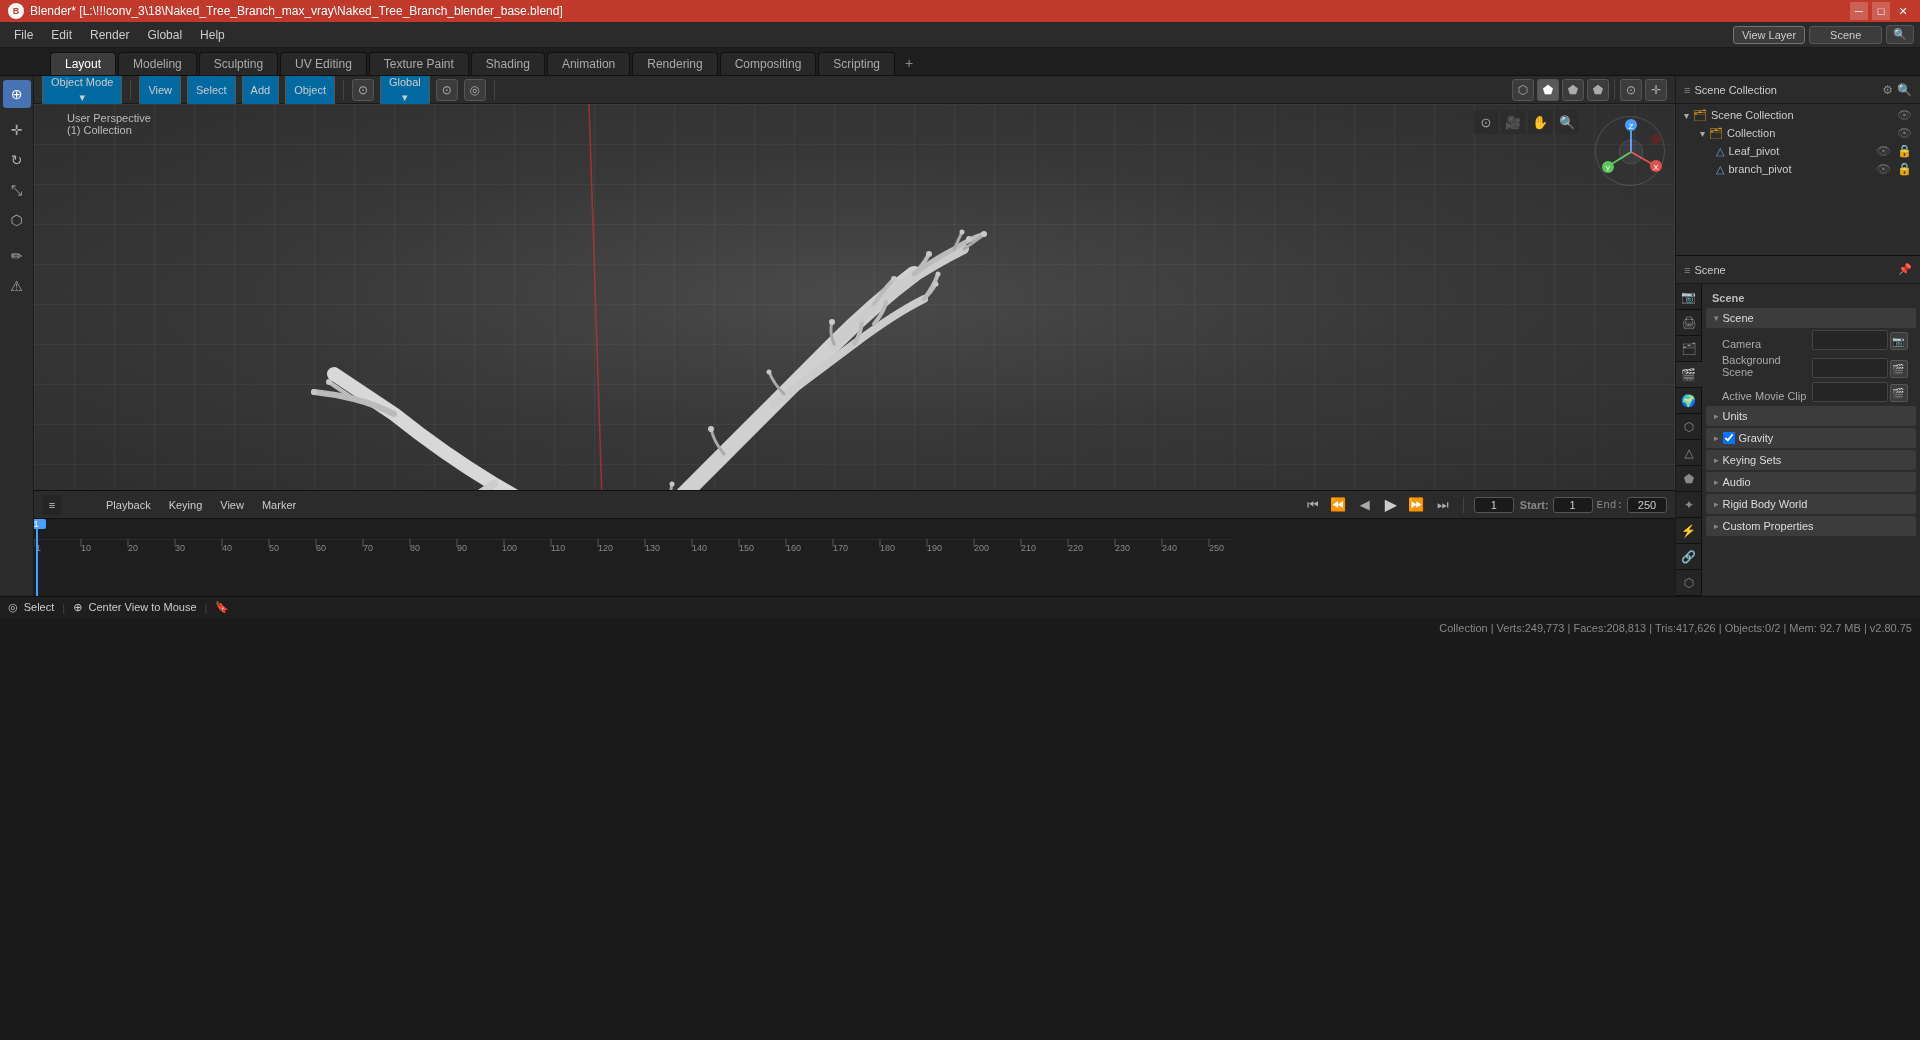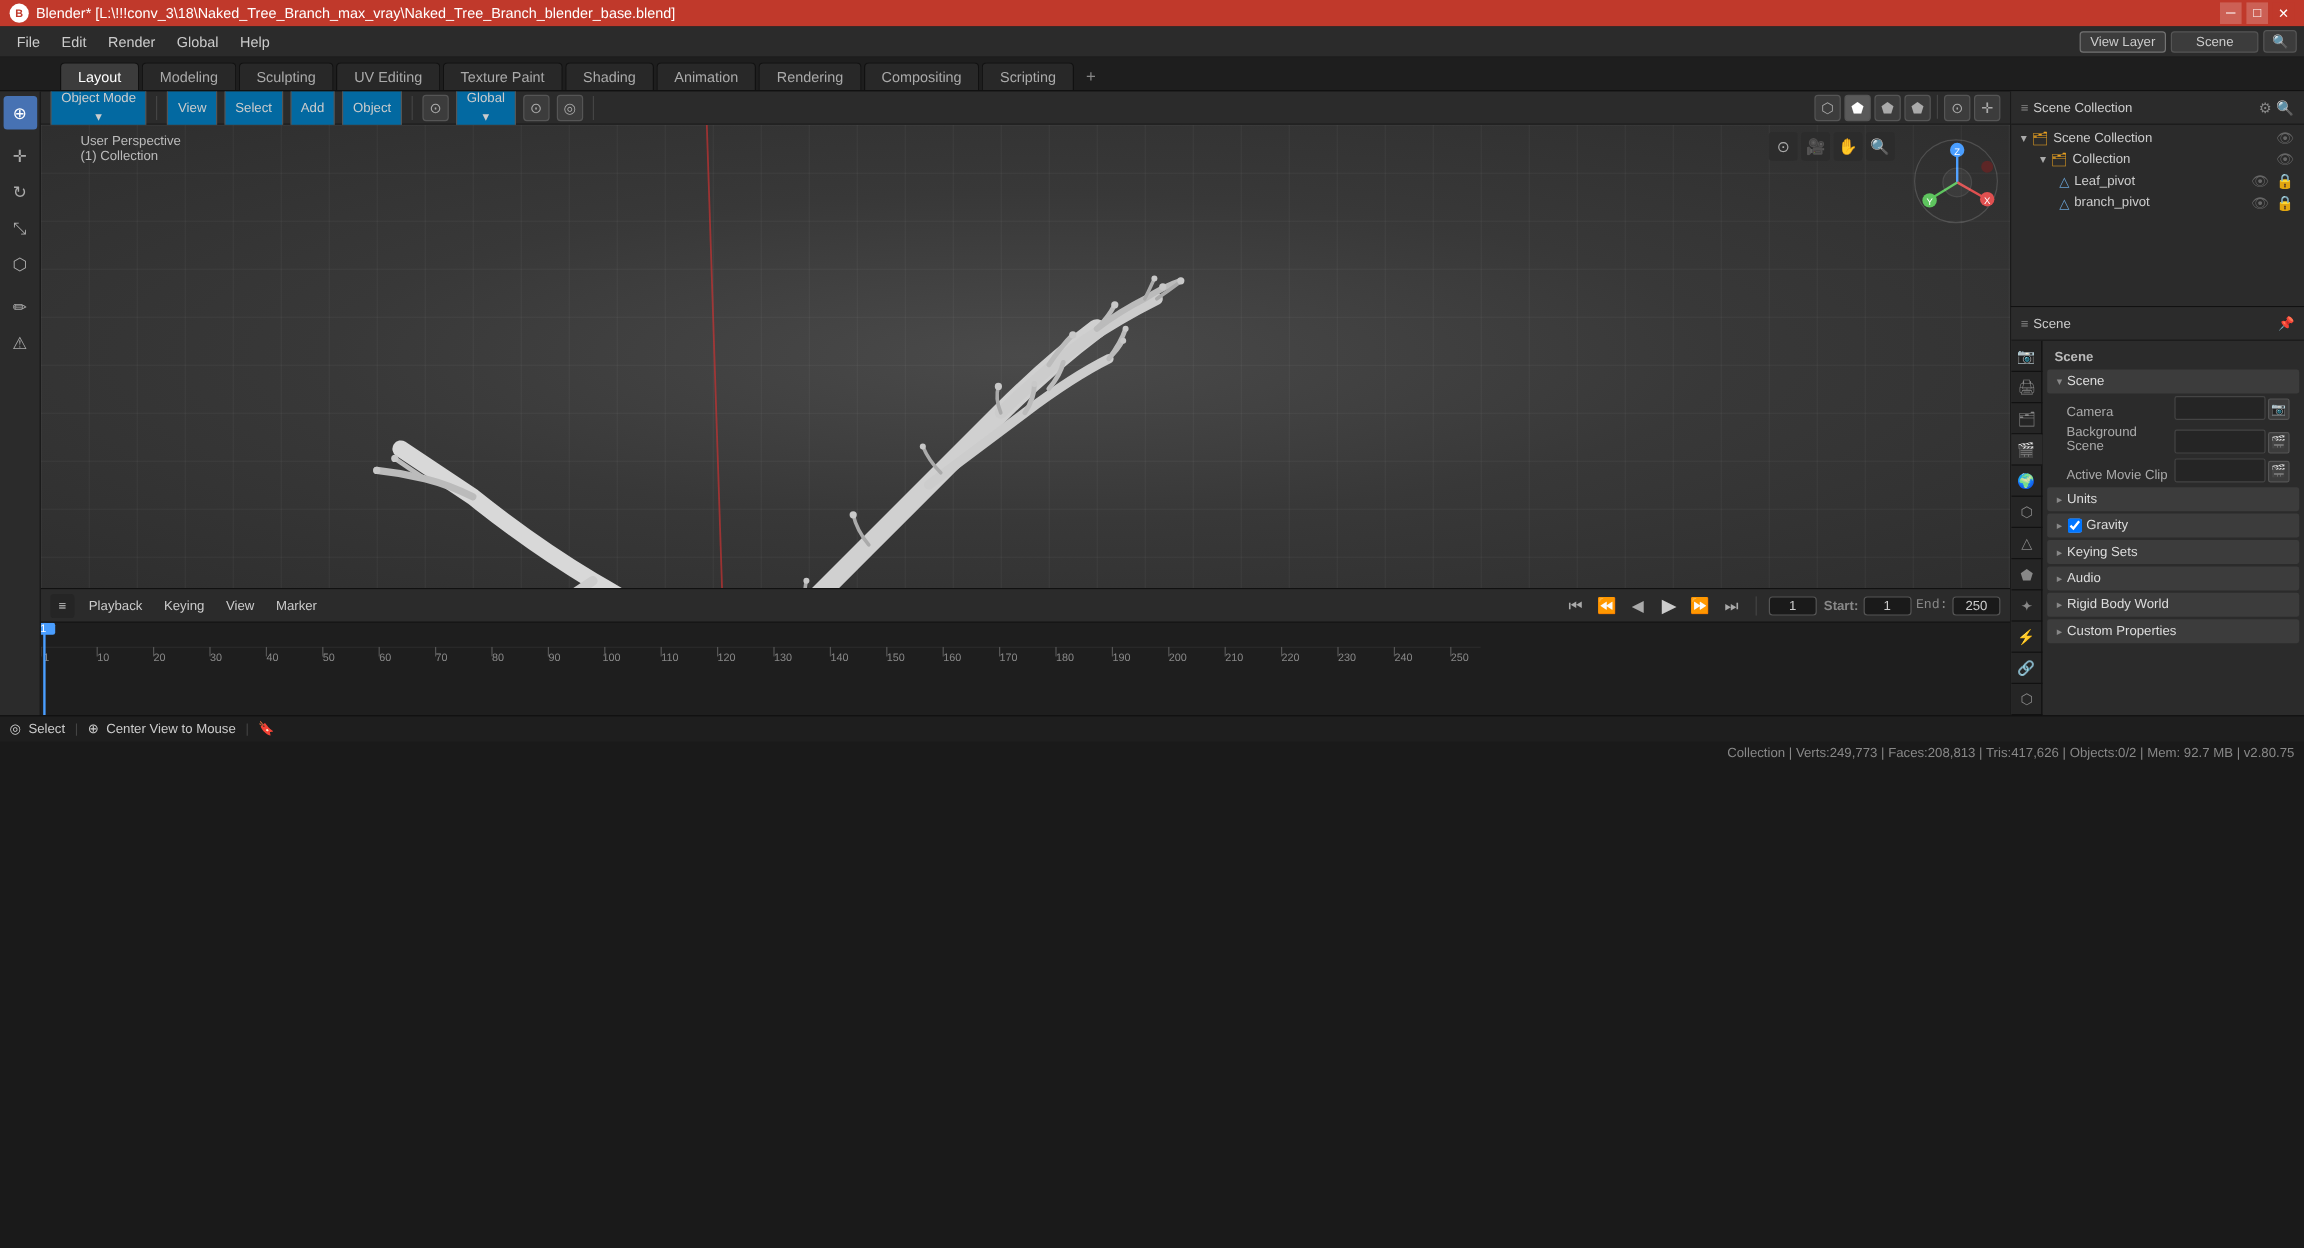--- a/index.html
+++ b/index.html
@@ -651,21 +651,21 @@
 
             <circle cx="35" cy="35" r="12" fill="rgba(255,255,255,0.05)" stroke="rgba(255,255,255,0.1)" stroke-width="1"></circle>
           </svg>
         </div>
       </div>
     </div>
 
     <div id="timeline">
       <div id="timeline-header">
         <div style="width:20px;height:20px;background:#252525;border-radius:3px;display:flex;align-items:center;justify-content:center;cursor:pointer;font-size:11px;">≡</div>
-        <div class="menu-item" style="padding:2px 6px; font-size:11px;">Playback</div>
+        <div class="menu-item" style="padding:2px 6px; font-size:11px;margin-left:32px;">Playback</div>
         <div class="menu-item" style="padding:2px 6px; font-size:11px;">Keying</div>
         <div class="menu-item" style="padding:2px 6px; font-size:11px;">View</div>
         <div class="menu-item" style="padding:2px 6px; font-size:11px;">Marker</div>
         <div style="margin-left:auto; display:flex; align-items:center; gap:6px;">
 
           <button class="tl-btn" title="Jump to Start">⏮</button>
           <button class="tl-btn" title="Previous Keyframe">⏪</button>
           <button class="tl-btn" title="Play Reverse">◀</button>
           <button class="tl-btn" title="Play" style="color:#ccc; font-size:16px;">▶</button>
           <button class="tl-btn" title="Next Keyframe">⏩</button>

